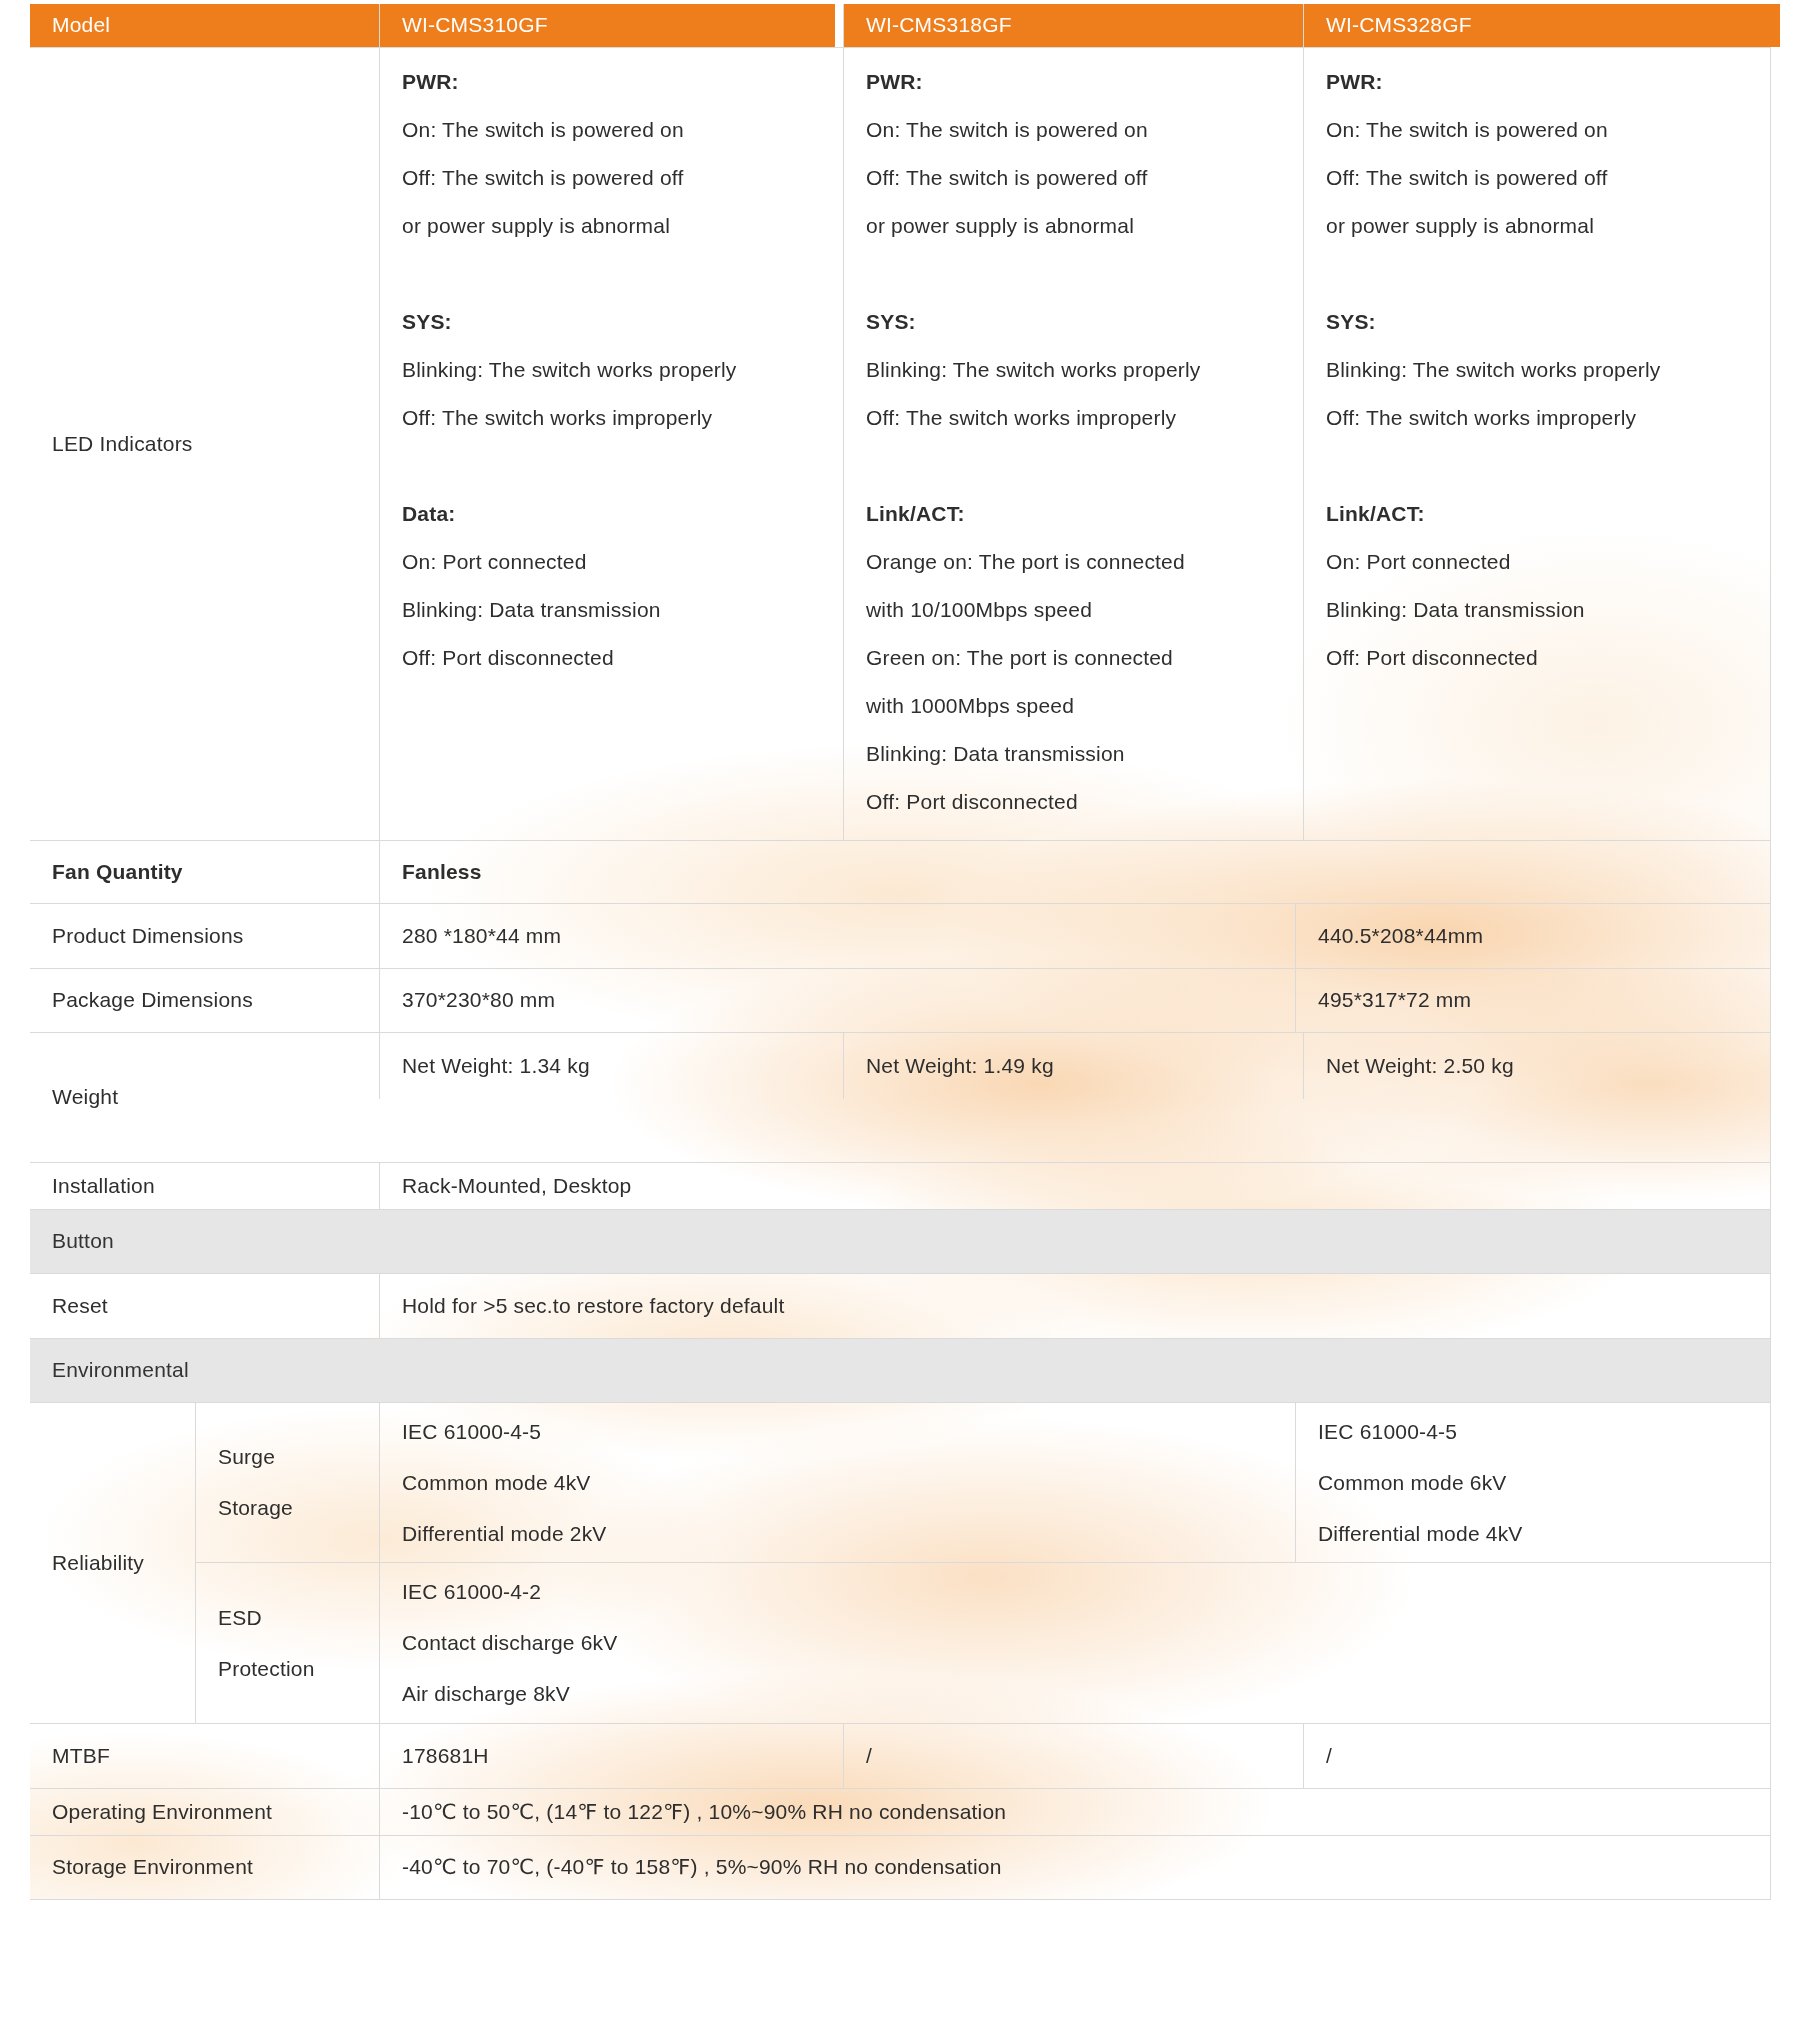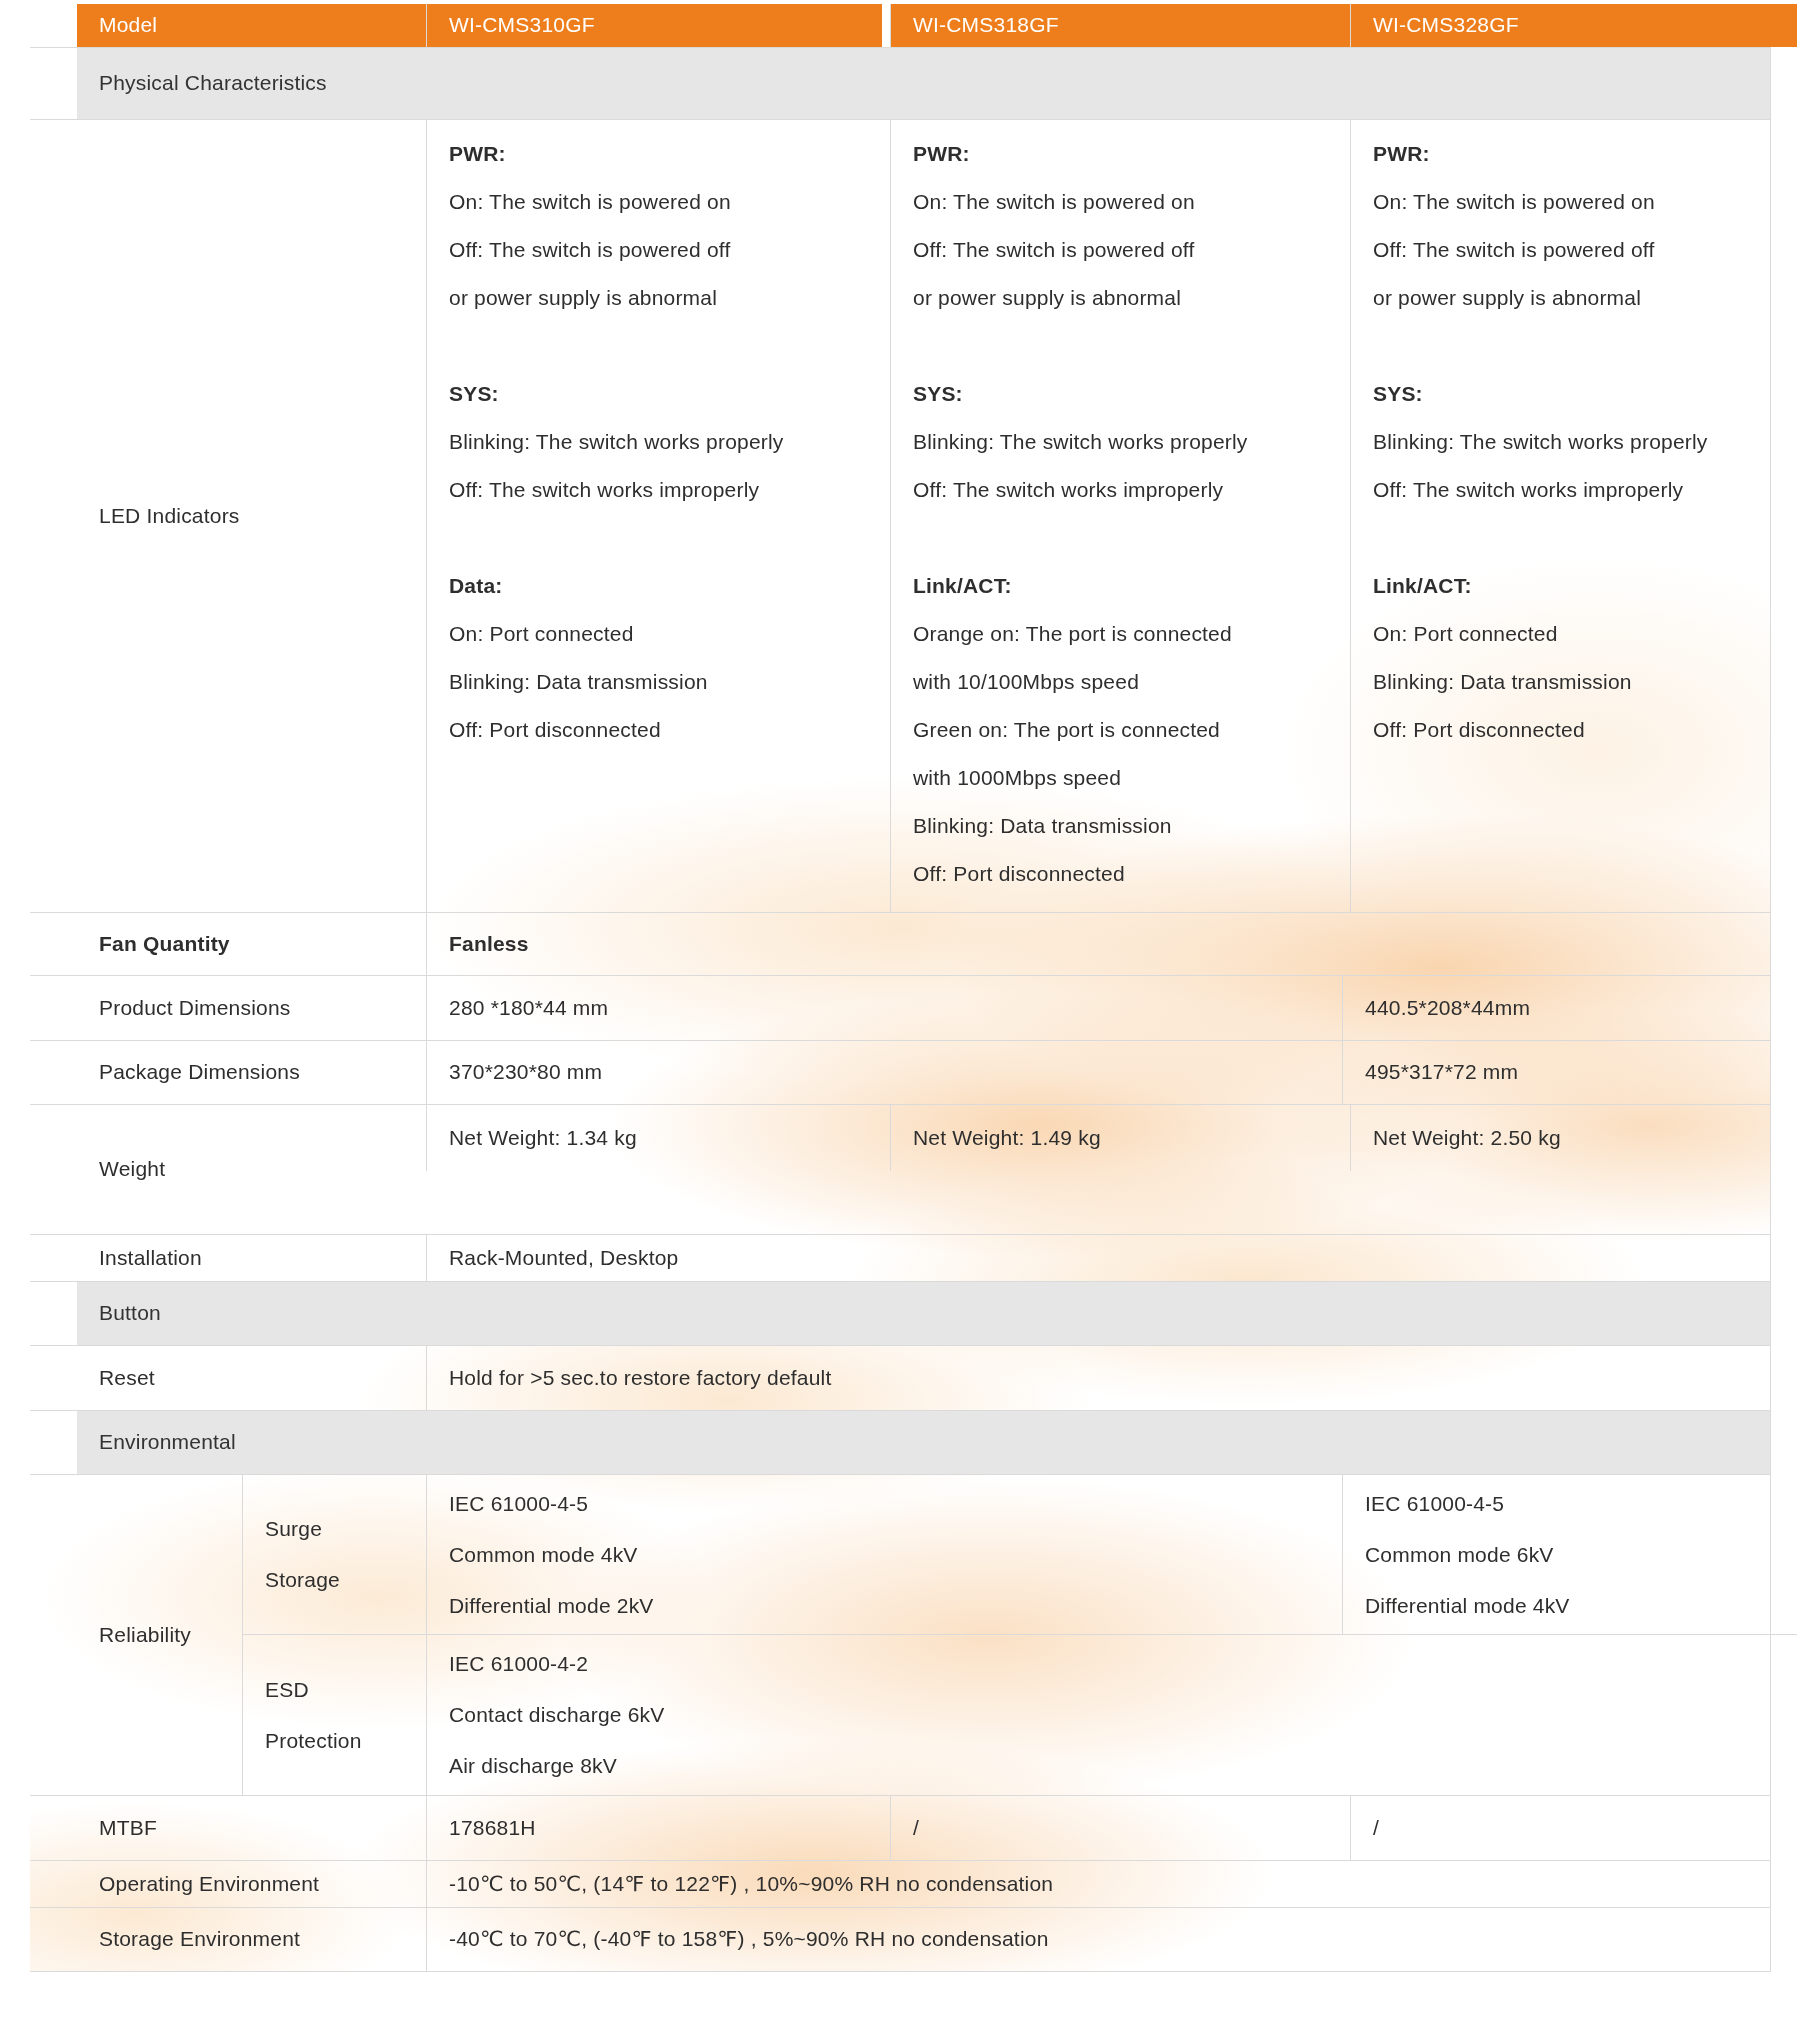--- a/index.html
+++ b/index.html
@@ -43,21 +43,21 @@
     box-sizing: border-box;
     border-left: 1.8px solid #dadada;
     padding-left: 22px;
     padding-right: 9px;
     display: flex;
     align-items: center;
     font-size: 21px;
     letter-spacing: 0.2px;
     line-height: 1.15;
   }
-  .cell.first { border-left: none; margin-left: 47px; }
+  .cell.first { border-left: none; }
   
   .w-label  { width: 349px;  flex: 0 0 auto; }
   .w-c1     { width: 456px; flex: 0 0 auto; }
   .w-c2     { width: 460px; flex: 0 0 auto; margin-left: 8px; }
   .w-c3     { width: 477px; flex: 0 0 auto; }
   .w-c12    { width: 916px; flex: 0 0 auto; }
   .w-c123   { width: 1393px; flex: 0 0 auto; }
   .w-rel    { width: 165px;  flex: 0 0 auto; }
   .w-sub    { width: 184px;  flex: 0 0 auto; }
   
@@ -94,23 +94,20 @@
 
 <div class="spec-table">
 
   <div class="t-row row-header">
     <div class="cell first w-label">Model</div>
     <div class="cell w-c1">WI-CMS310GF</div>
     <div class="cell w-c2">WI-CMS318GF</div>
     <div class="cell w-c3">WI-CMS328GF</div>
   </div>
 
-  <div class="t-row row-section">
-    <div class="cell first">Physical Characteristics</div>
-  </div>
 
   <div class="t-row row-led">
     <div class="cell first w-label label-cell">LED Indicators</div>
 
     <div class="cell w-c1">
       <div>
         <div class="blk">
           <div class="blk-title">PWR:</div>
           <div>On: The switch is powered on</div>
           <div>Off: The switch is powered off</div>

